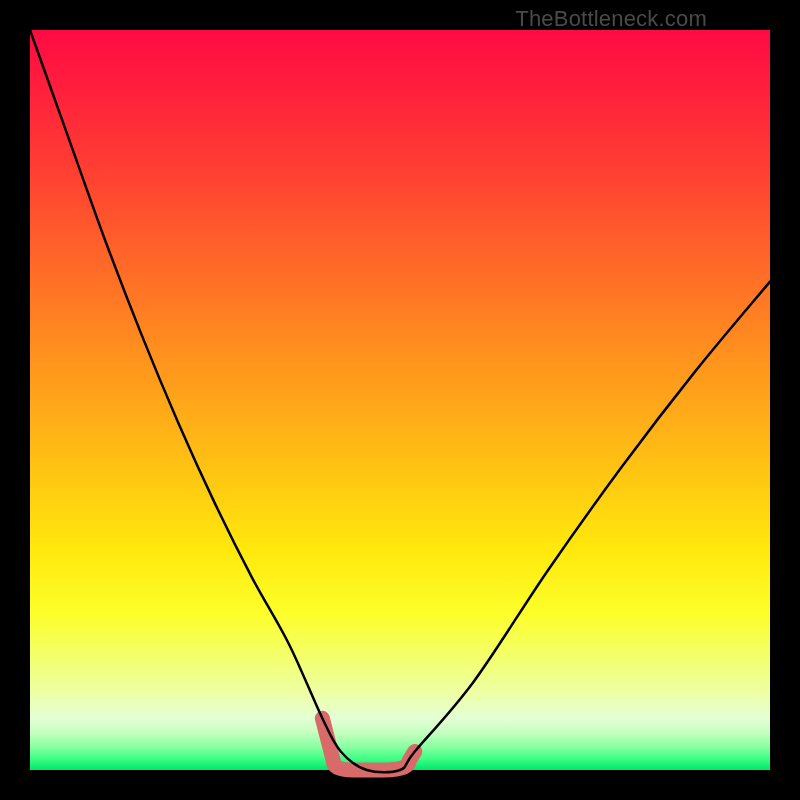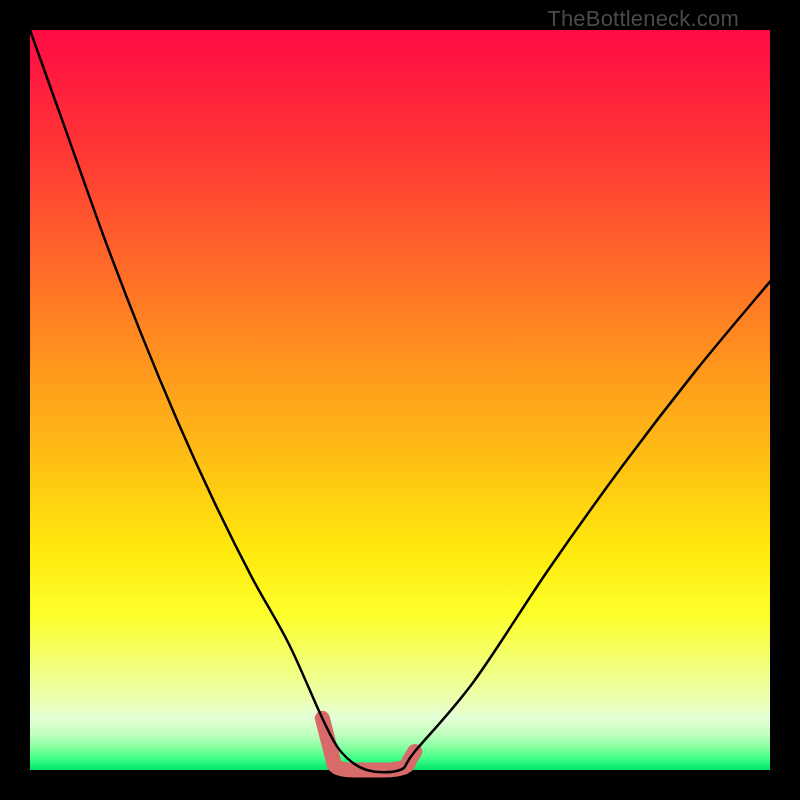--- a/index.html
+++ b/index.html
@@ -9,21 +9,20 @@
     height: 800px;
     background: #000;
     overflow: hidden;
     font-family: Arial, Helvetica, sans-serif;
   }
   .frame {
     position: relative;
     width: 719px;
     height: 800px;
     background: #000;
-    padding-left: 32px;
   }
   .watermark {
     position: absolute;
     top: 6px;
     right: 12px;
     color: #4a4a4a;
     font-size: 22px;
     font-weight: 500;
     letter-spacing: 0.2px;
     z-index: 10;

